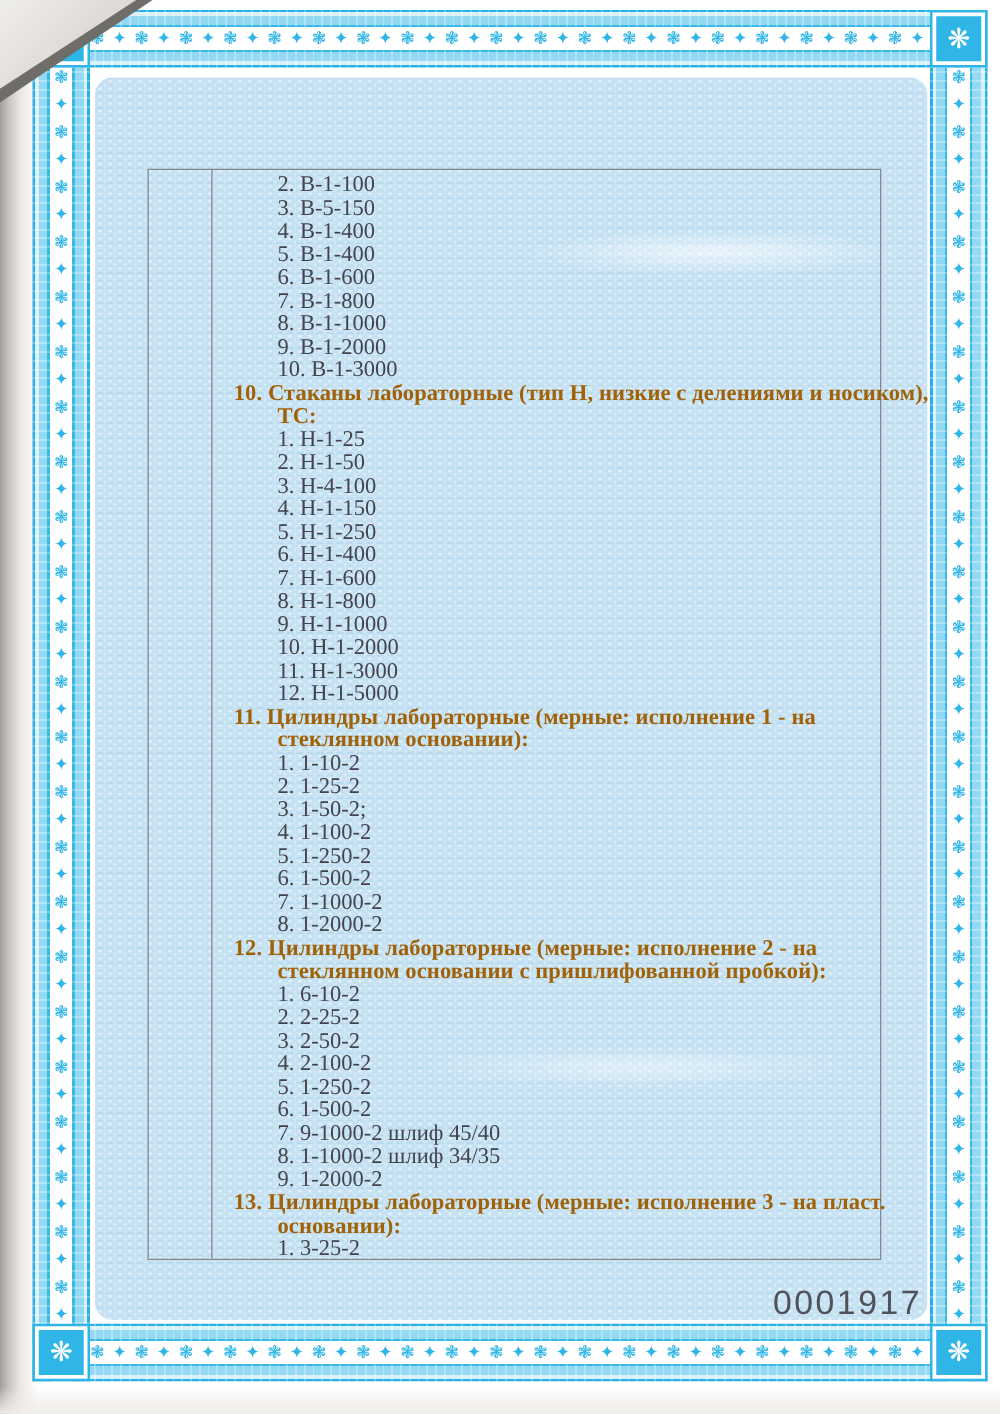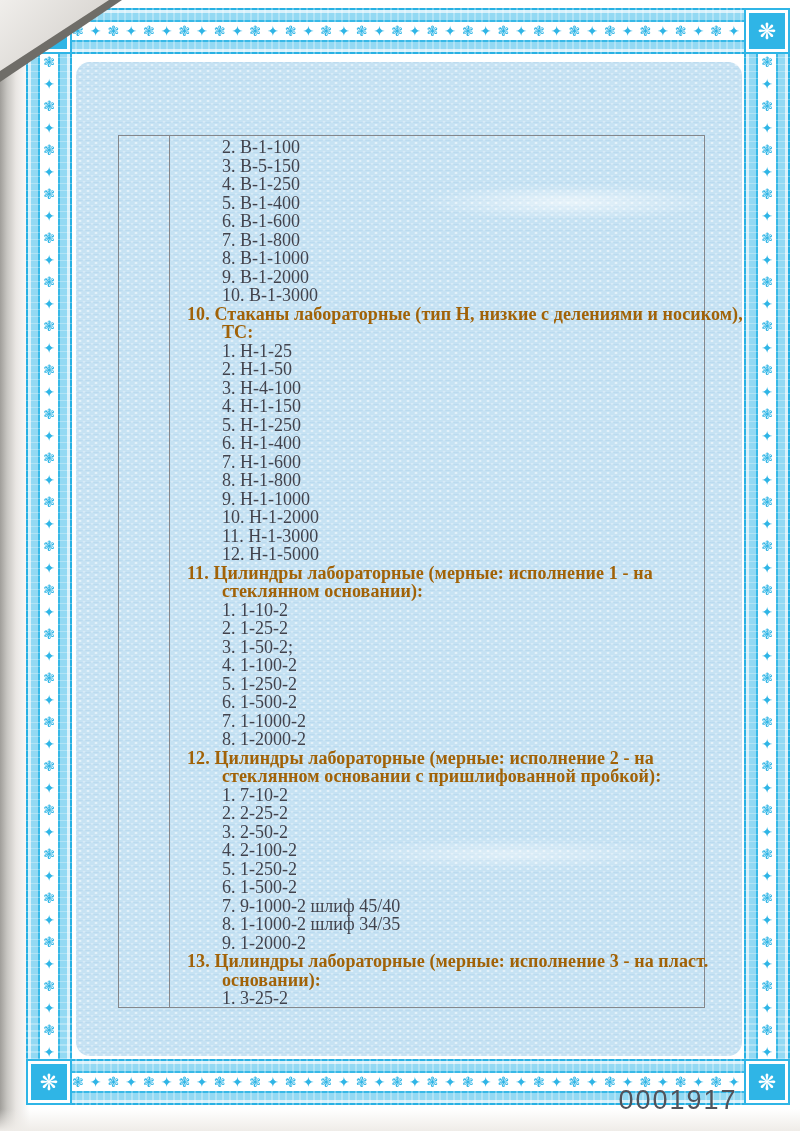--- a/index.html
+++ b/index.html
@@ -99,21 +99,21 @@
     position:absolute;left:68px;top:2px;right:4px;
     font-size:18px;line-height:18.5px;color:#42434d;
   }
   .doc-list .hline{
     font-weight:700;color:#a16207;white-space:nowrap;letter-spacing:.1px;
   }
   .doc-list .hline.cont{padding-left:35px;}
   .doc-list .iline{padding-left:35px;white-space:nowrap;}
   
   .serial{
-    position:absolute;left:608px;top:1085px;width:140px;z-index:7;
+    position:absolute;left:608px;top:1027px;width:140px;z-index:7;
     font-family:"Liberation Sans",sans-serif;font-size:27px;
     color:#50525a;letter-spacing:2px;text-align:center;
   }
 </style>
 </head>
 <body>
 
 <div class="scan-left-edge"></div>
 <div class="scan-bottom-edge"></div>
 
@@ -146,21 +146,21 @@
 
 <div class="panel"></div>
 <div class="streak streak-1"></div>
 <div class="streak streak-2"></div>
 
 <div class="content-box">
   <div class="col-divider"></div>
   <div class="doc-list">
       <div class="iline">2. В-1-100</div>
       <div class="iline">3. В-5-150</div>
-      <div class="iline">4. В-1-250</div>
+      <div class="iline">4. В-1-400</div>
       <div class="iline">5. В-1-400</div>
       <div class="iline">6. В-1-600</div>
       <div class="iline">7. В-1-800</div>
       <div class="iline">8. В-1-1000</div>
       <div class="iline">9. В-1-2000</div>
       <div class="iline">10. В-1-3000</div>
       <div class="hline">10. Стаканы лабораторные (тип Н, низкие с делениями и носиком),</div>
       <div class="hline cont">ТС:</div>
       <div class="iline">1. Н-1-25</div>
       <div class="iline">2. Н-1-50</div>
@@ -179,21 +179,21 @@
       <div class="iline">1. 1-10-2</div>
       <div class="iline">2. 1-25-2</div>
       <div class="iline">3. 1-50-2;</div>
       <div class="iline">4. 1-100-2</div>
       <div class="iline">5. 1-250-2</div>
       <div class="iline">6. 1-500-2</div>
       <div class="iline">7. 1-1000-2</div>
       <div class="iline">8. 1-2000-2</div>
       <div class="hline">12. Цилиндры лабораторные (мерные: исполнение 2 - на</div>
       <div class="hline cont">стеклянном основании с пришлифованной пробкой):</div>
-      <div class="iline">1. 7-10-2</div>
+      <div class="iline">1. 6-10-2</div>
       <div class="iline">2. 2-25-2</div>
       <div class="iline">3. 2-50-2</div>
       <div class="iline">4. 2-100-2</div>
       <div class="iline">5. 1-250-2</div>
       <div class="iline">6. 1-500-2</div>
       <div class="iline">7. 9-1000-2 шлиф 45/40</div>
       <div class="iline">8. 1-1000-2 шлиф 34/35</div>
       <div class="iline">9. 1-2000-2</div>
       <div class="hline">13. Цилиндры лабораторные (мерные: исполнение 3 - на пласт.</div>
       <div class="hline cont">основании):</div>

